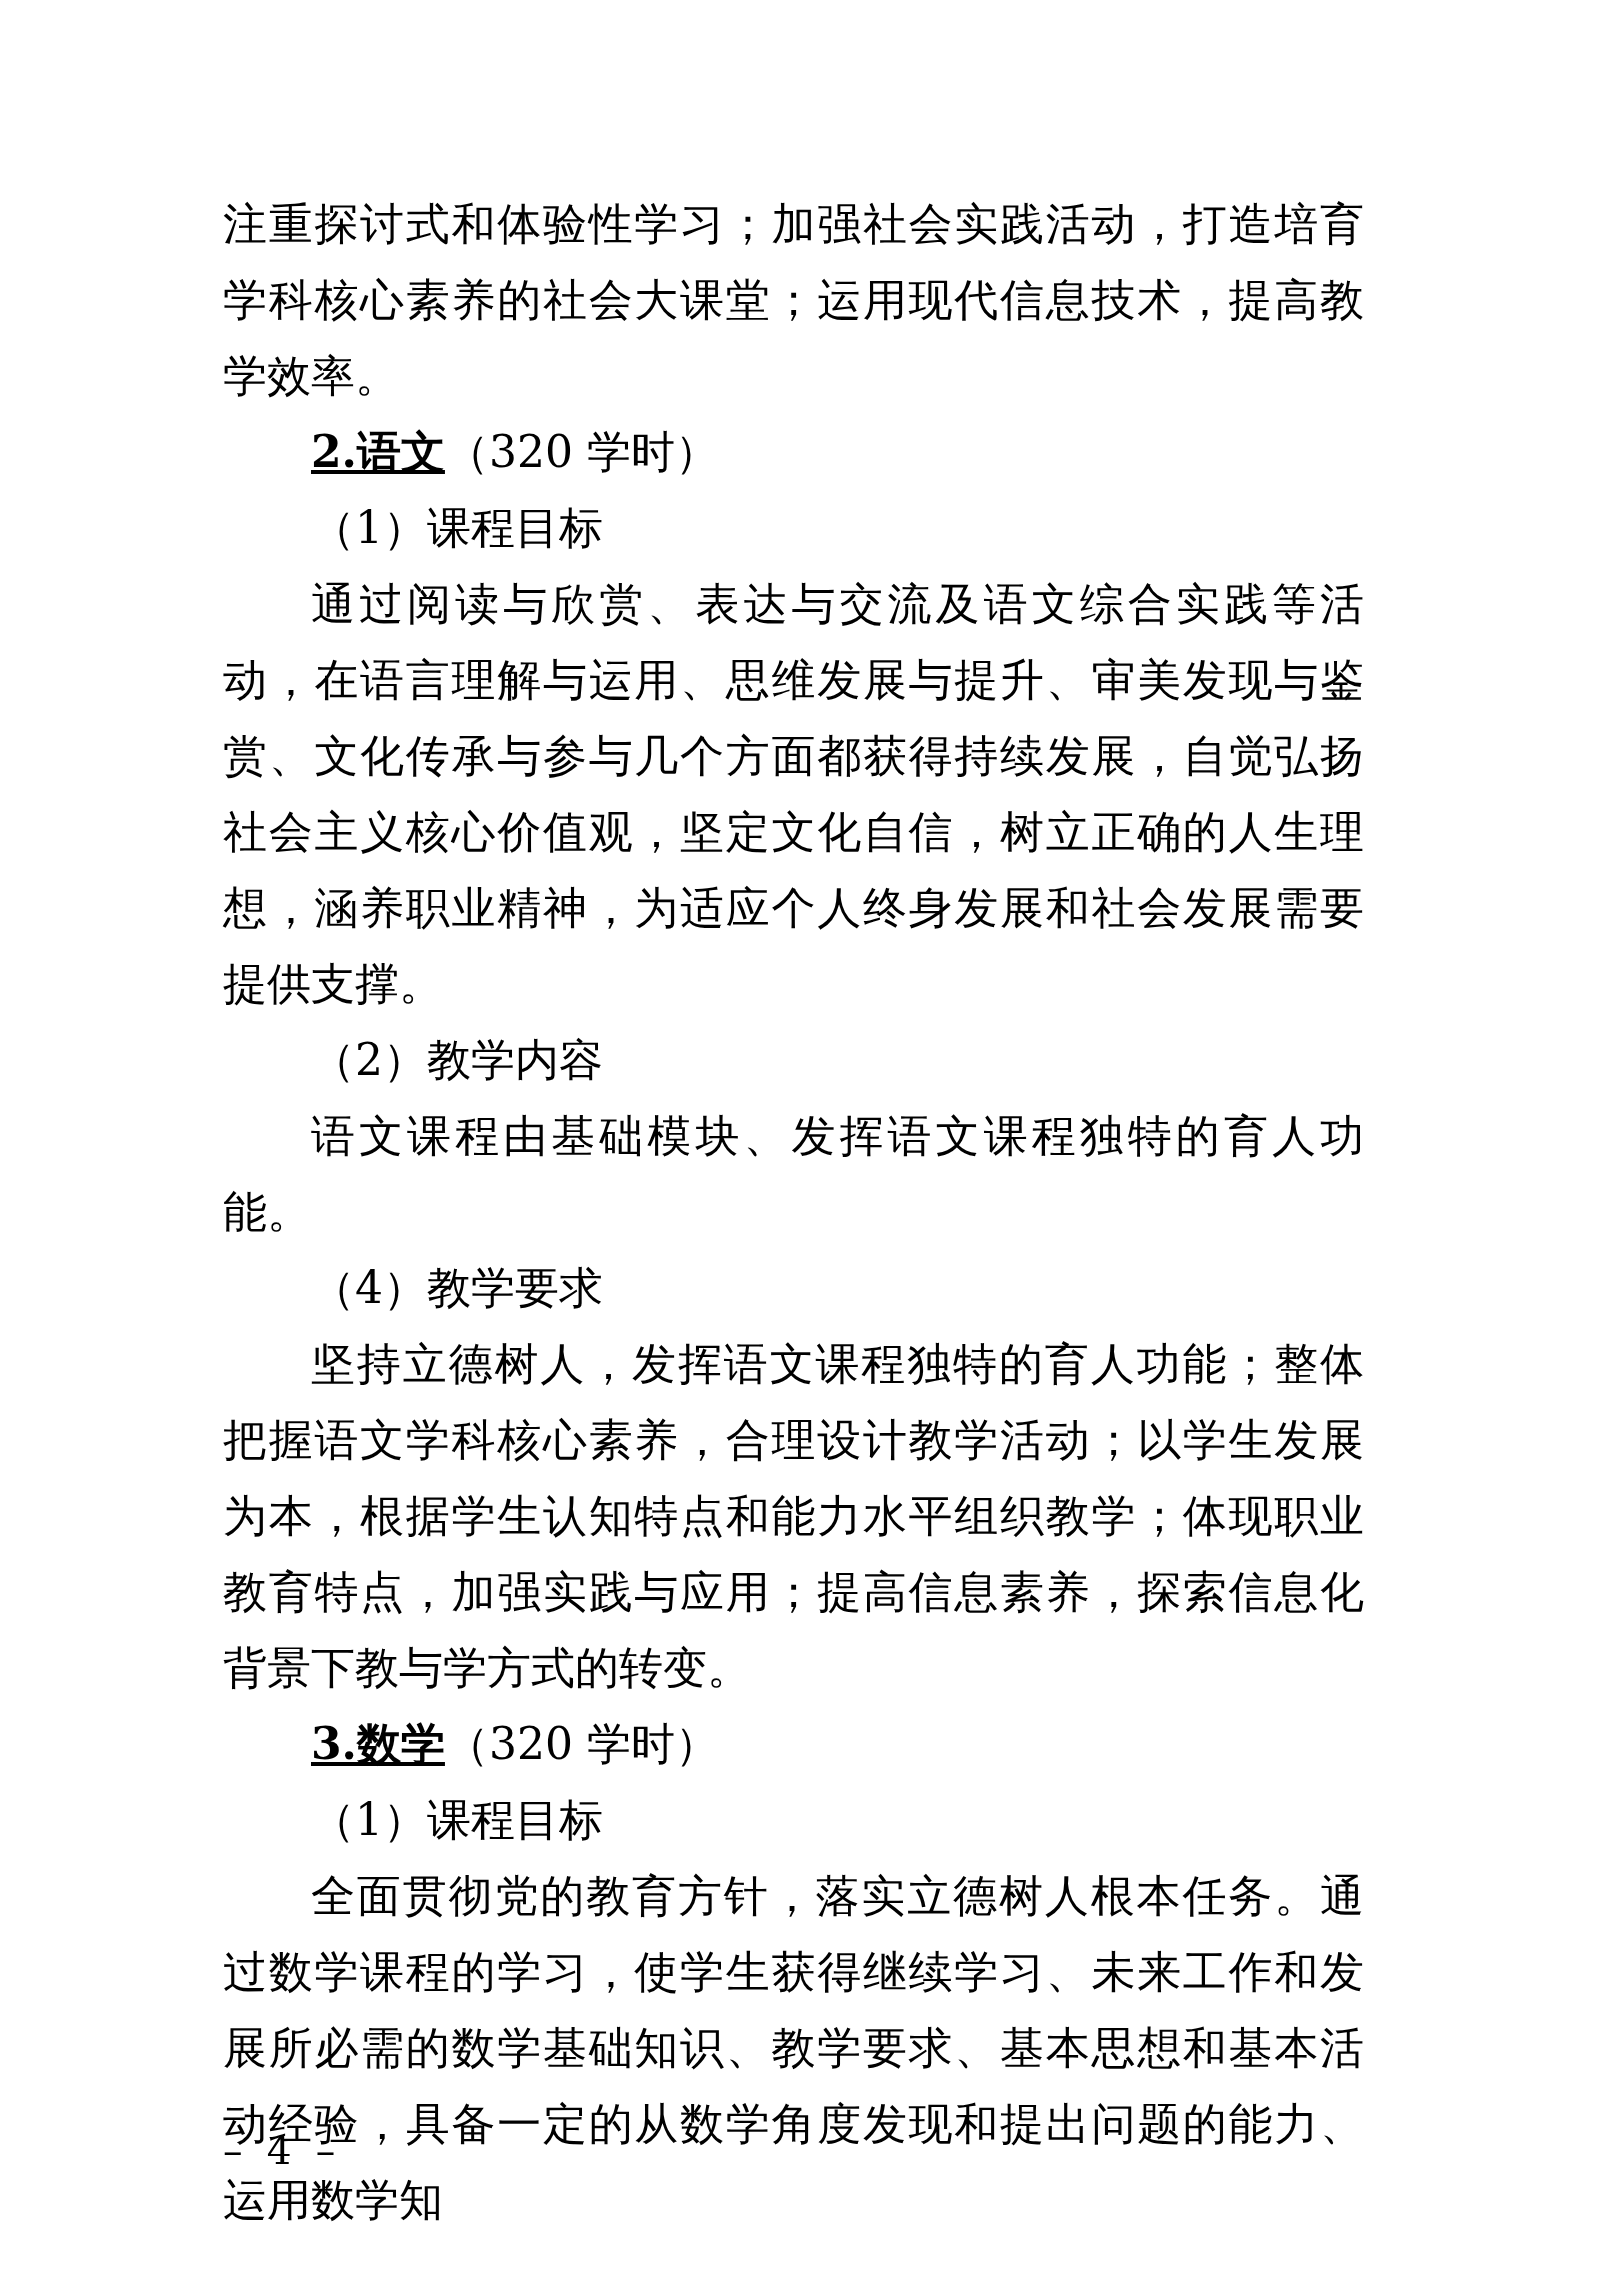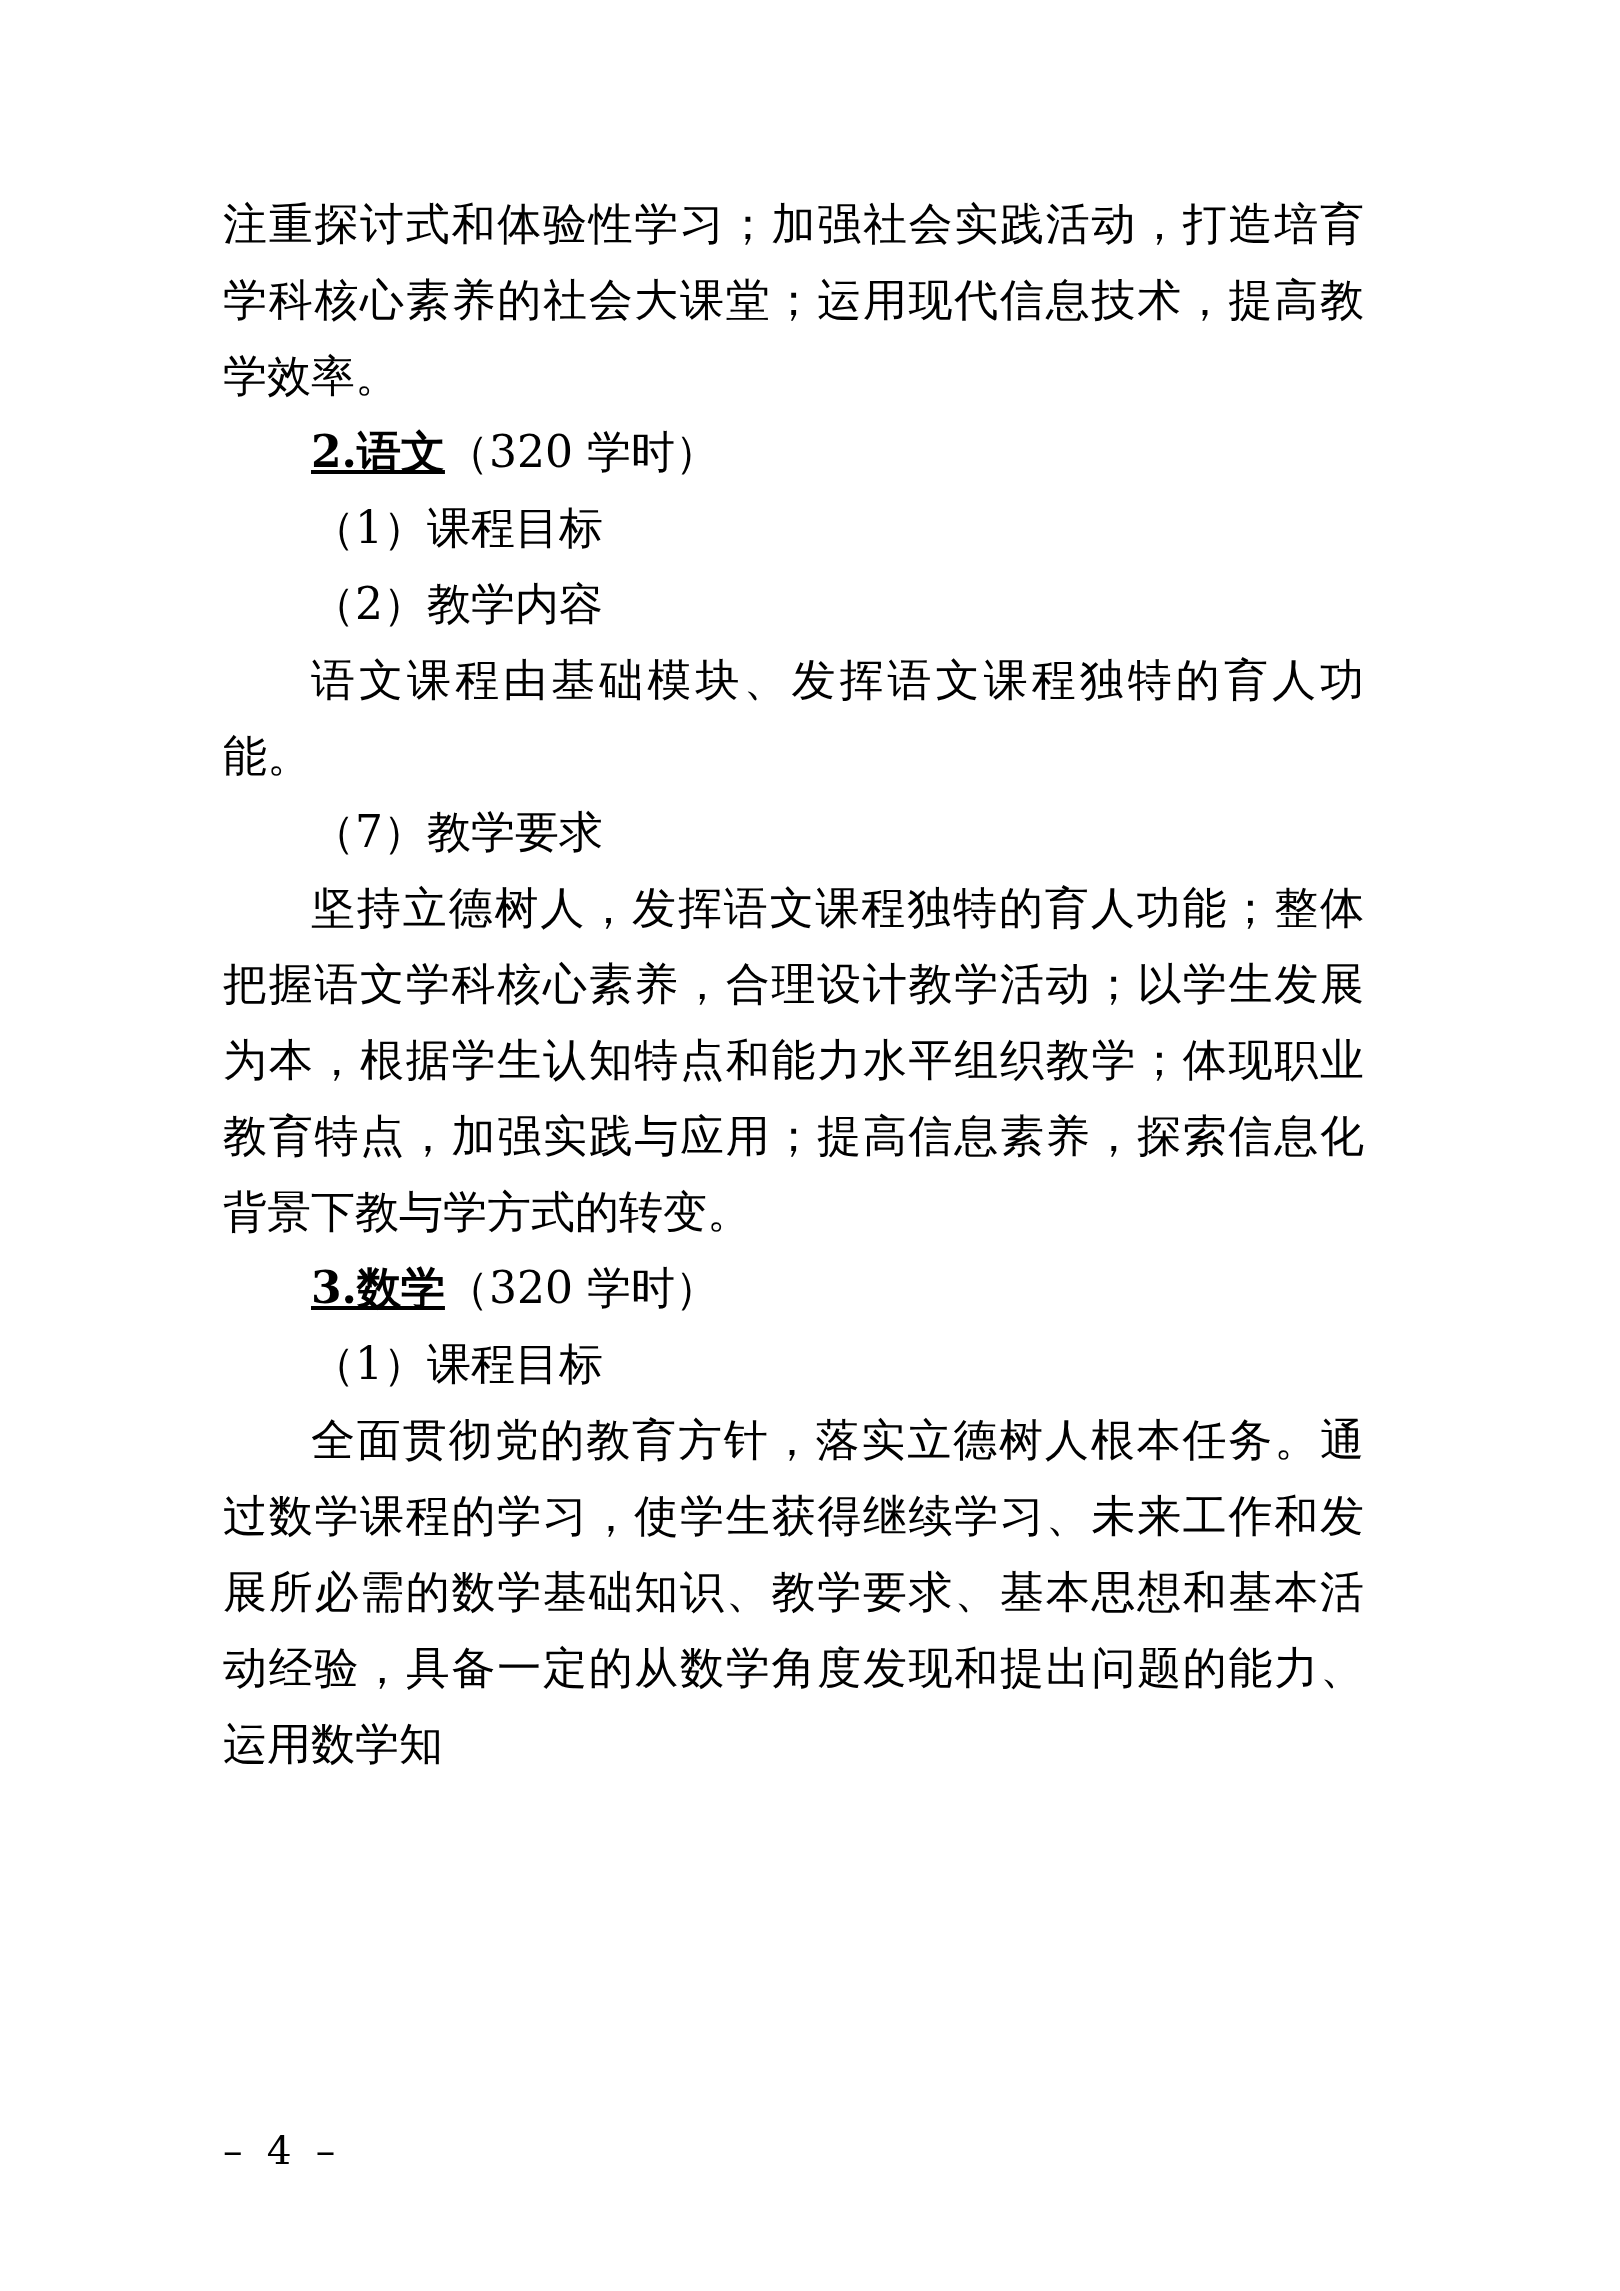--- a/index.html
+++ b/index.html
@@ -56,26 +56,27 @@
 <div class="page">
 
   <div class="text-block">
 
     <p class="para noindent">注重探讨式和体验性学习；加强社会实践活动，打造培育学科核心素养的社会大课堂；运用现代信息技术，提高教学效率。</p>
 
     <p class="para"><span class="heading-bold">2.语文</span><span>（320 学时）</span></p>
 
     <p class="para">（1）课程目标</p>
 
+    <p class="para">通过阅读与欣赏、表达与交流及语文综合实践等活动，在语言理解与运用、思维发展与提升、审美发现与鉴赏、文化传承与参与几个方面都获得持续发展，自觉弘扬社会主义核心价值观，坚定文化自信，树立正确的人生理想，涵养职业精神，为适应个人终身发展和社会发展需要提供支撑。</p>
 
     <p class="para">（2）教学内容</p>
 
     <p class="para">语文课程由基础模块、发挥语文课程独特的育人功能。</p>
 
-    <p class="para">（7）教学要求</p>
+    <p class="para">（4）教学要求</p>
 
     <p class="para">坚持立德树人，发挥语文课程独特的育人功能；整体把握语文学科核心素养，合理设计教学活动；以学生发展为本，根据学生认知特点和能力水平组织教学；体现职业教育特点，加强实践与应用；提高信息素养，探索信息化背景下教与学方式的转变。</p>
 
     <p class="para"><span class="heading-bold">3.数学</span><span>（320 学时）</span></p>
 
     <p class="para">（1）课程目标</p>
 
     <p class="para">全面贯彻党的教育方针，落实立德树人根本任务。通过数学课程的学习，使学生获得继续学习、未来工作和发展所必需的数学基础知识、教学要求、基本思想和基本活动经验，具备一定的从数学角度发现和提出问题的能力、运用数学知</p>
 
   </div>

